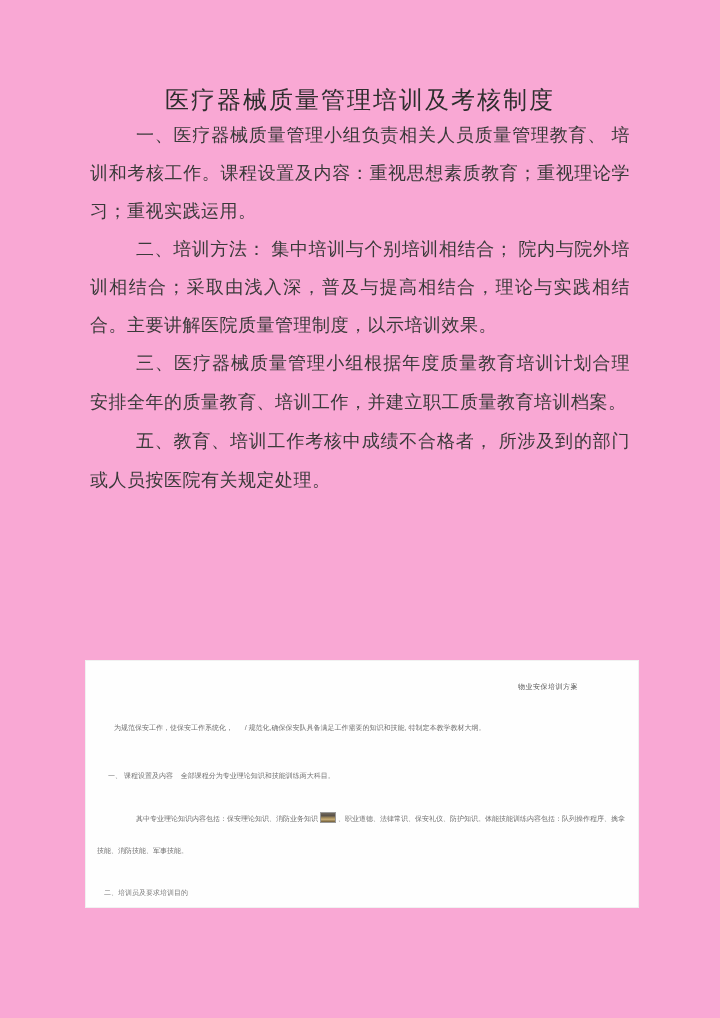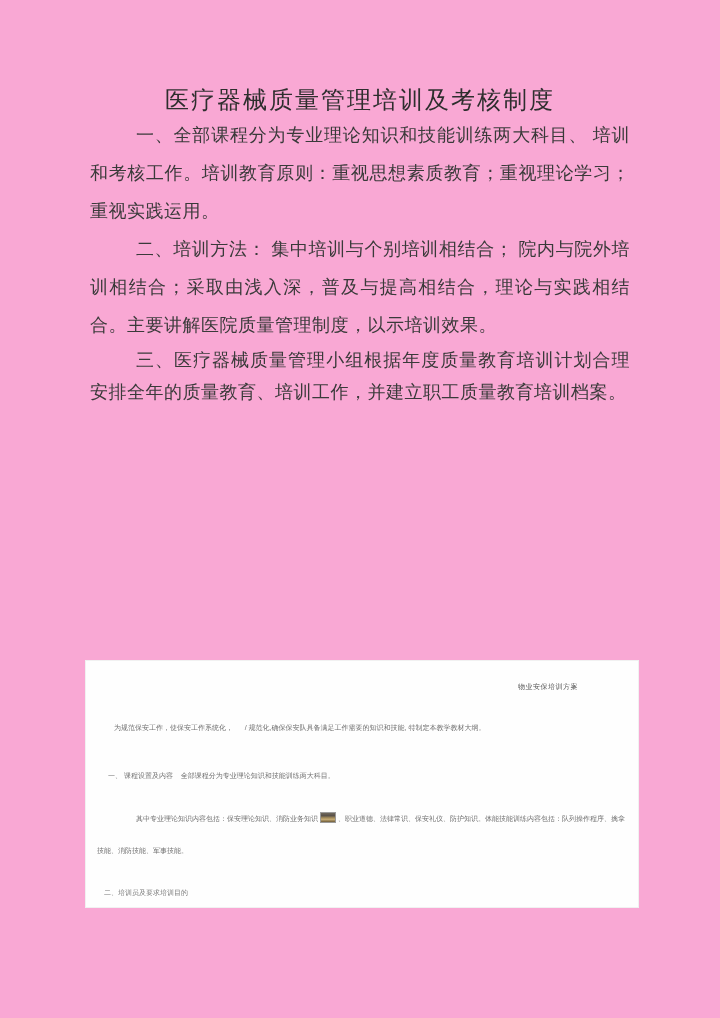--- a/index.html
+++ b/index.html
@@ -29,21 +29,21 @@
     color: #3a3a3a;
     font-size: 18px;
     text-align: justify;
   }
   p.para {
     margin: 0;
     text-indent: 2.55em;
     letter-spacing: 0.5px;
   }
   .lh-lg { line-height: 38px; }
-  .lh-sm { line-height: 32px; }
+  .lh-sm { line-height: 39px; }
   .p1 { margin-top: 26px; }
   .p4 { margin-top: 16px; }
   .p5 { margin-top: 24px; }
 
   
   .embed {
     position: absolute;
     left: 85px;
     top: 660px;
     width: 552px;
@@ -108,23 +108,24 @@
   }
 </style>
 </head>
 <body>
 
 <div class="page">
 
   <h1 class="doc-title">医疗器械质量管理培训及考核制度</h1>
 
   <div class="doc-body">
-    <p class="para lh-lg p1">一、全部课程分为专业理论知识和技能训练两大科目、 培训和考核工作。培训教育原则：重视思想素质教育；重视理论学习；重视实践运用。</p>
+    <p class="para lh-lg p1">一、医疗器械质量管理小组负责相关人员质量管理教育、 培训和考核工作。课程设置及内容：重视思想素质教育；重视理论学习；重视实践运用。</p>
     <p class="para lh-lg">二、培训方法： 集中培训与个别培训相结合； 院内与院外培训相结合；采取由浅入深，普及与提高相结合，理论与实践相结合。主要讲解医院质量管理制度，以示培训效果。</p>
     <p class="para lh-sm">三、医疗器械质量管理小组根据年度质量教育培训计划合理安排全年的质量教育、培训工作，并建立职工质量教育培训档案。</p>
+    <p class="para lh-sm p5">五、教育、培训工作考核中成绩不合格者， 所涉及到的部门或人员按医院有关规定处理。</p>
   </div>
 
   <div class="embed">
     <div class="embed-header">物业安保培训方案</div>
     <div class="embed-intro">为规范保安工作，使保安工作系统化，      / 规范化,确保保安队具备满足工作需要的知识和技能, 特制定本教学教材大纲。</div>
     <div class="embed-sec1">一、 课程设置及内容    全部课程分为专业理论知识和技能训练两大科目。</div>
     <div class="embed-know">
       <span>其中专业理论知识内容包括：保安理论知识、消防业务知识</span><span class="thumb"></span><span>、职业道德、法律常识、保安礼仪、防护知识。体能技能训练内容包括：队列操作程序、擒拿技能、消防技能、军事技能。</span>
     </div>
     <div class="embed-sec2">二、培训员及要求培训目的</div>

